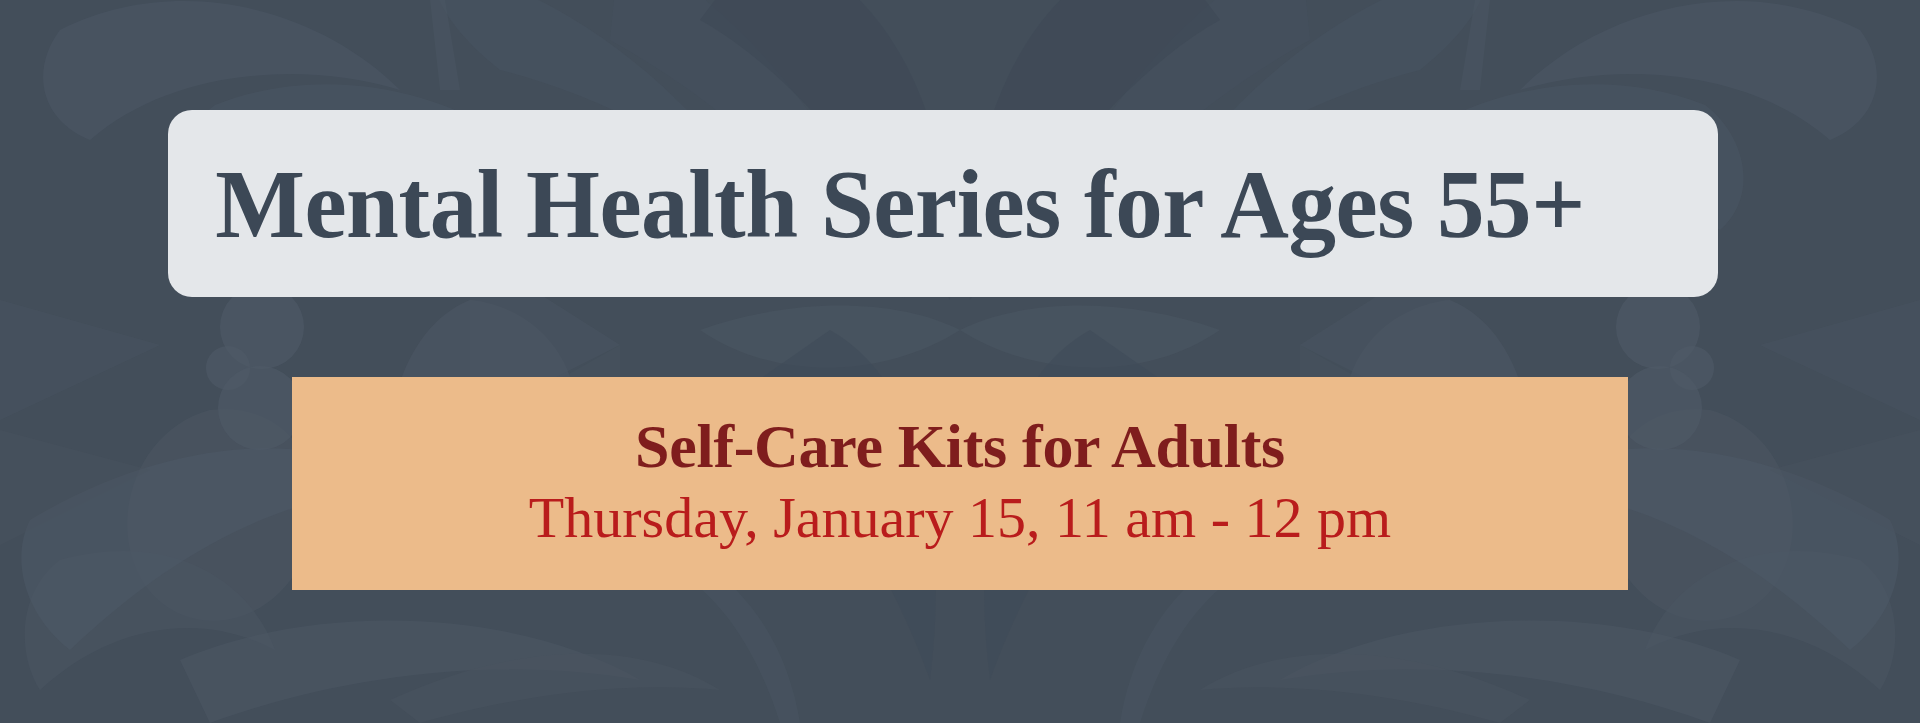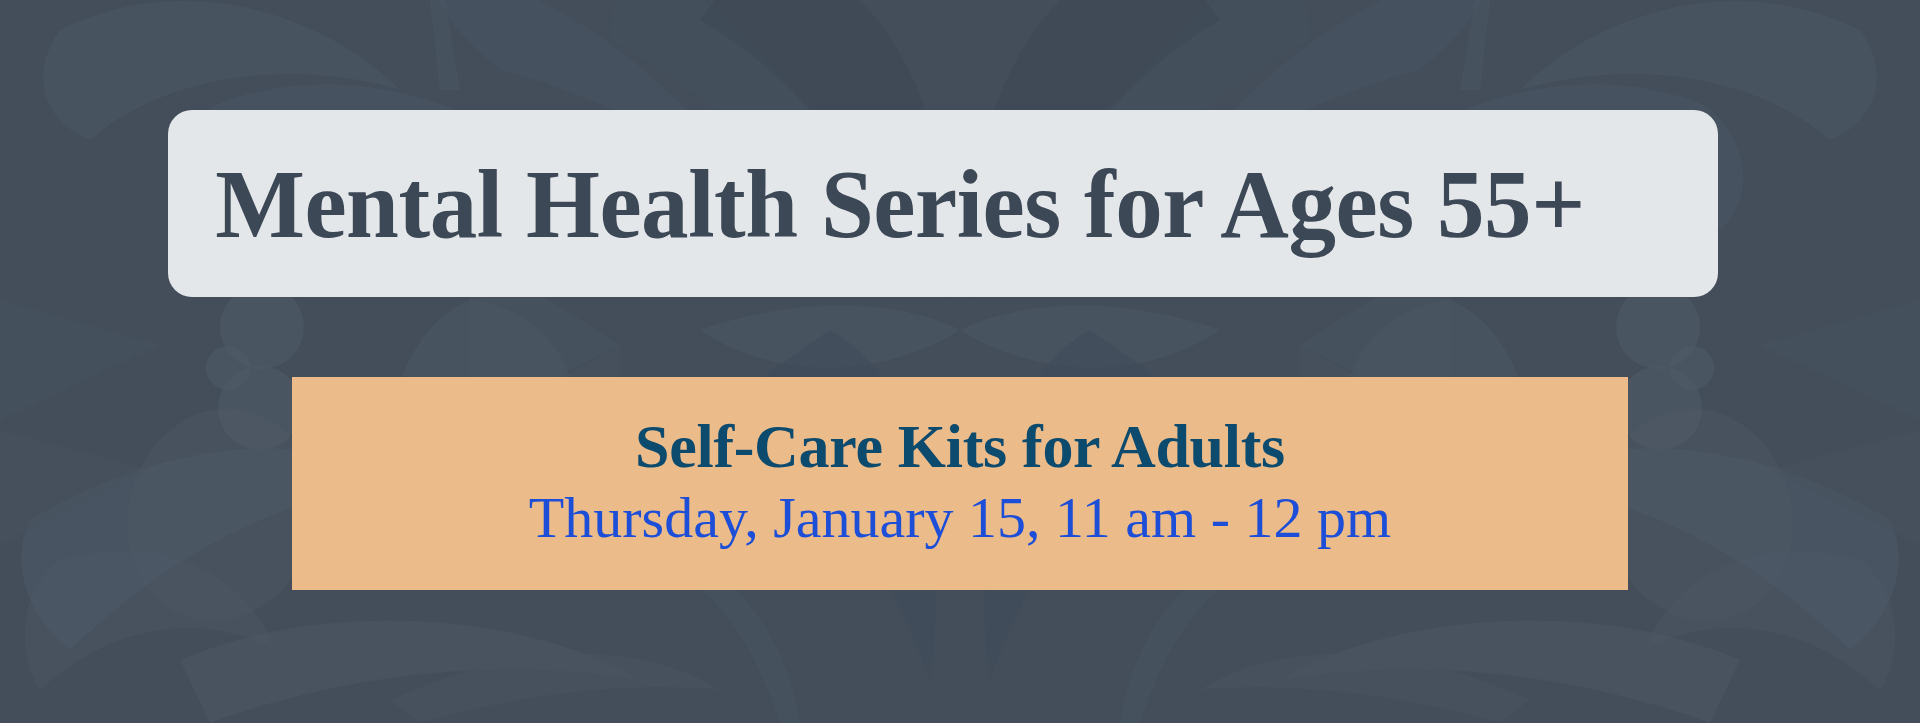--- a/index.html
+++ b/index.html
@@ -68,30 +68,30 @@
     background: #ecbb8a;
     display: flex;
     flex-direction: column;
     align-items: center;
     justify-content: center;
     box-sizing: border-box;
     padding: 6px 20px 10px 20px;
   }
 
   .event-title {
-    color: #0c4a6e;
+    color: #7f1d1d;
     font-size: 62px;
     font-weight: 700;
     line-height: 1.08;
     white-space: nowrap;
     letter-spacing: -0.3px;
   }
 
   .event-datetime {
-    color: #1d4ed8;
+    color: #b91c1c;
     font-size: 58px;
     font-weight: 400;
     line-height: 1.12;
     white-space: nowrap;
     margin-top: 6px;
     letter-spacing: 0px;
   }
 </style>
 </head>
 <body>

